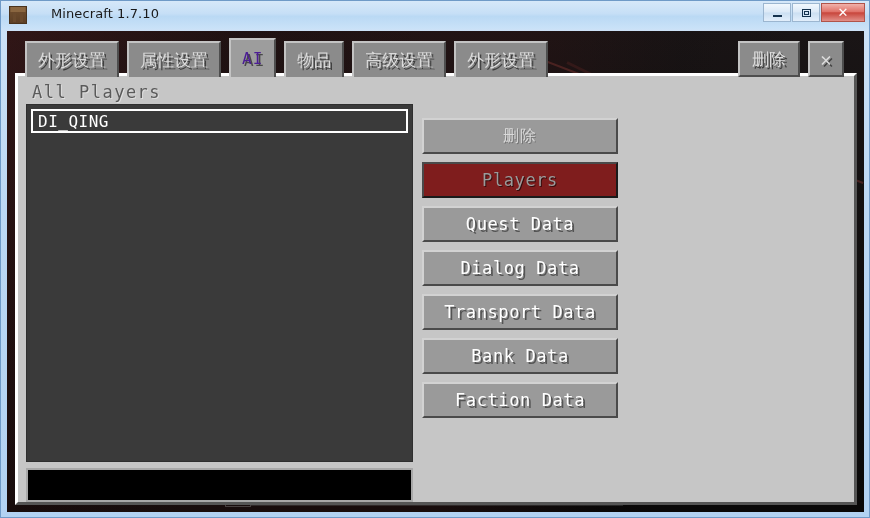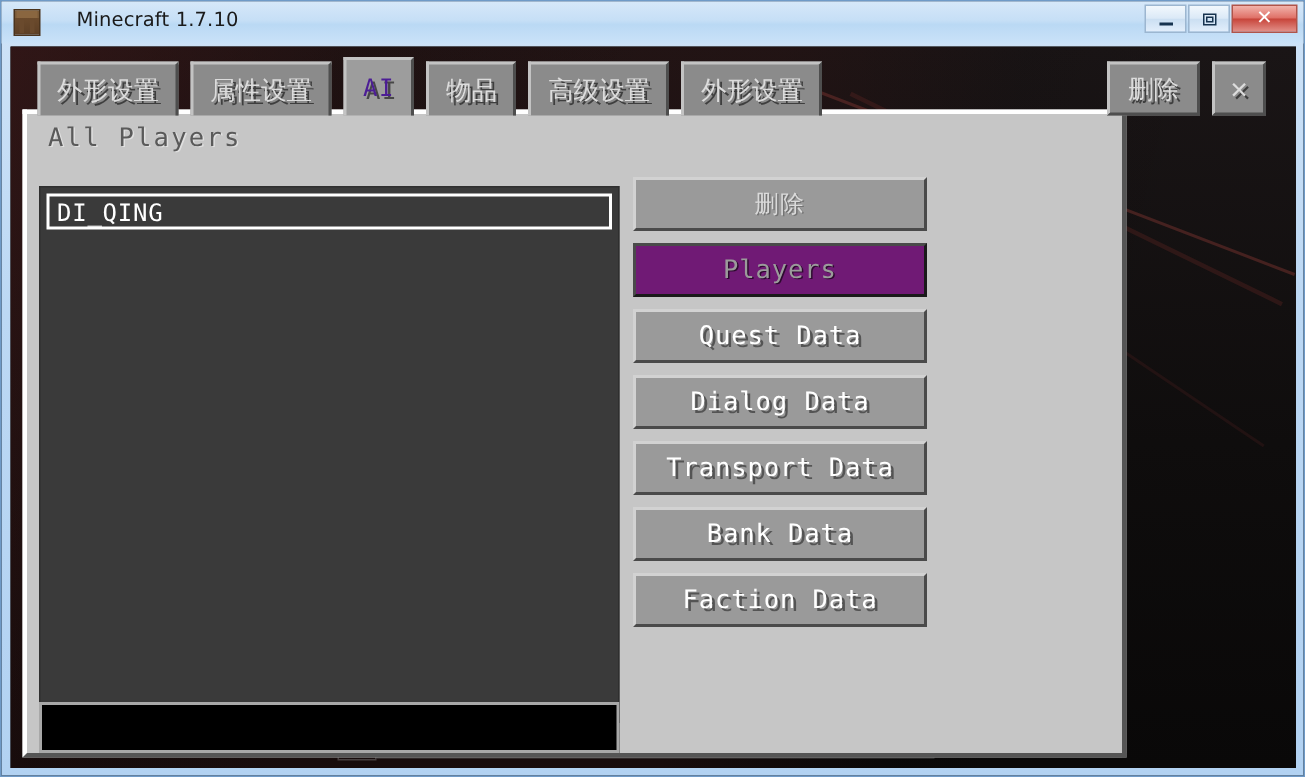--- a/index.html
+++ b/index.html
@@ -192,21 +192,21 @@
     right: 20px; top: 8px;
     height: 38px;
     display: flex; align-items: flex-end; gap: 8px;
     z-index: 6;
   }
 
   
   #main-panel {
     position: absolute;
     left: 8px; top: 42px;
-    width: 736px; height: 432px;
+    width: 842px; height: 432px;
     background: #c6c6c6;
     border-top: 3px solid #ffffff;
     border-left: 3px solid #ffffff;
     border-right: 3px solid #555555;
     border-bottom: 3px solid #555555;
     box-sizing: border-box;
     z-index: 5;
   }
 
   #panel-title {
@@ -221,21 +221,20 @@
 
   
   #player-list {
     position: absolute;
     left: 8px; top: 28px;
     width: 387px; height: 358px;
     background: #3a3a3a;
     border: 1px solid #2f2f2f;
     box-sizing: border-box;
     overflow: hidden;
-    margin-top: 20px;
   }
   .list-item {
     position: relative;
     margin: 4px 4px 0 4px;
     height: 24px;
     display: flex; align-items: center;
     padding-left: 5px;
     box-sizing: border-box;
     color: #ffffff;
     font-family: "DejaVu Sans Mono", monospace;
@@ -297,21 +296,21 @@
     font-family: "DejaVu Sans", sans-serif;
     font-size: 16px;
     letter-spacing: 1px;
   }
   .mc-button.disabled {
     color: #dadada;
     text-shadow: 1px 1px 0 rgba(0,0,0,0.25);
     cursor: default;
   }
   .mc-button.active {
-    background: #701a75;
+    background: #7f1d1d;
     border-top-color: #4a4a4a;
     border-left-color: #4a4a4a;
     border-right-color: #1a1a1a;
     border-bottom-color: #1a1a1a;
     color: #9b9b9b;
     text-shadow: 1px 1px 0 rgba(0,0,0,0.6);
   }
 
   
   .mc-topbtn {

